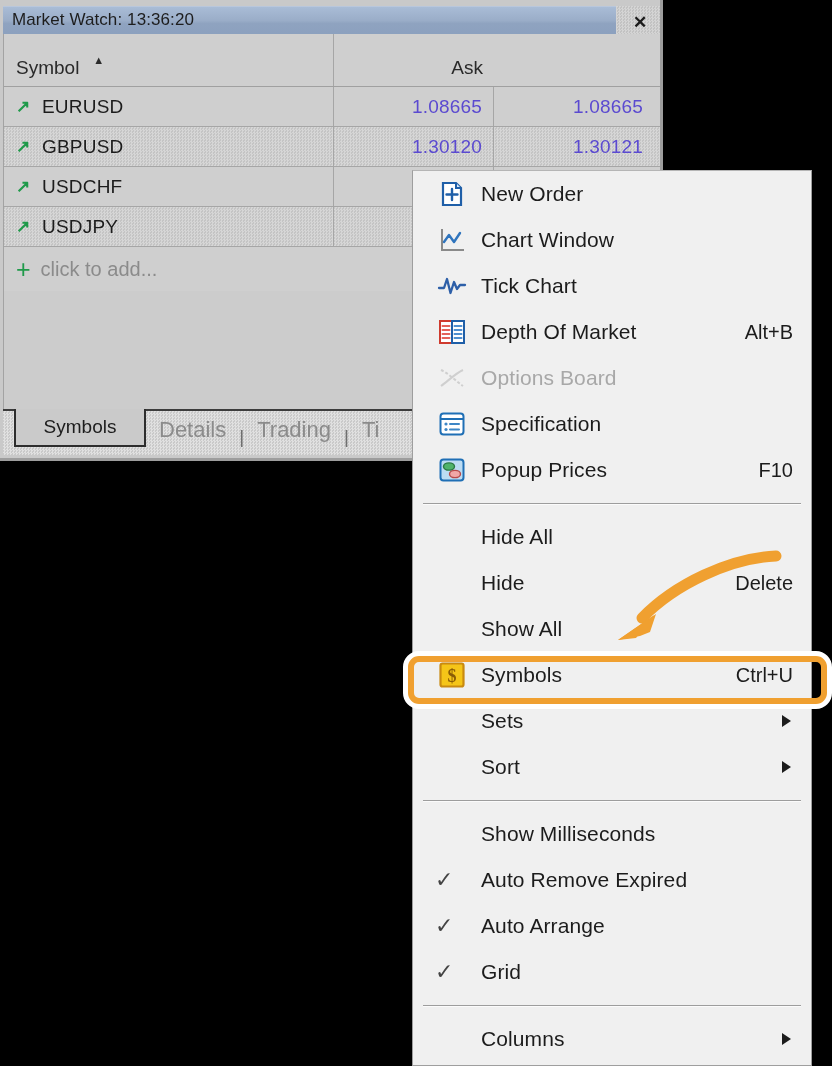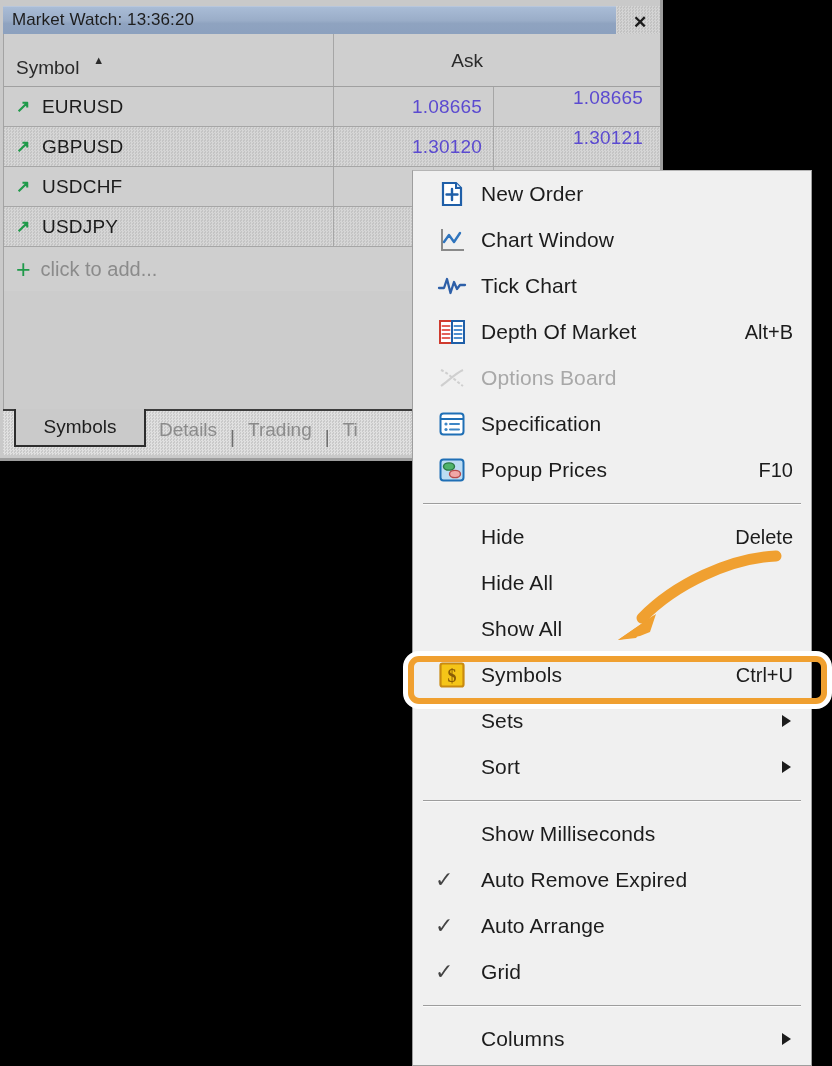--- a/index.html
+++ b/index.html
@@ -64,21 +64,21 @@
   }
   .mw-row.alt { background: #c4c4c4;
     background-image: repeating-conic-gradient(rgba(255,255,255,.30) 0% 25%, rgba(0,0,0,0) 0% 50%);
     background-size: 3px 3px;
   }
   .mw-row.plain { background: #cfcfcf; }
   .cell-sym { width: 330px; height: 100%; display: flex; align-items: center;
               padding-left: 12px; border-right: 1px solid #a6a6a6; }
   .cell-bid { width: 160px; height: 100%; display: flex; align-items: center;
               justify-content: flex-end; padding-right: 11px; border-right: 1px solid #a6a6a6; }
-  .cell-ask { width: 160px; height: 100%; display: flex; align-items: flex-start;
+  .cell-ask { width: 160px; height: 100%; display: flex; align-items: center;
               justify-content: flex-end; padding-right: 11px; }
   .hdr-txt { font-size: 19px; color: #2a2a2a; margin-top: 16px; }
   .sym-txt { font-size: 19px; color: #1c1c1c; letter-spacing: .2px; }
   .price-txt { font-size: 19px; color: #5b4ad0; letter-spacing: .2px; }
   .sort-arrow { margin-left: 14px; font-size: 11px; color: #2b2b2b; line-height: 1; }
   .up-arrow {
     display:inline-block; width: 18px; margin-right: 8px;
     color: #1f9a4a; font-size: 17px; line-height: 1; font-weight: 700;
   }
   .addrow { height: 44px; display:flex; align-items:center; padding-left: 12px; background:#cfcfcf; }
@@ -100,21 +100,21 @@
     height: 38px; min-width: 132px; padding: 0 16px;
     background: #cacaca;
     border: 2px solid #2d2d2d; border-top: none;
     display: flex; align-items: center; justify-content: center;
     font-size: 19px; color: #1d1d1d;
     margin-top: -2px;
     cursor: pointer;
   }
   .tab-inactive {
     height: 38px; padding: 0 13px; display:flex; align-items:center;
-    font-size: 19px; color: #8b8b8b; cursor: pointer;
+    font-size: 22px; color: #8b8b8b; cursor: pointer;
   }
   .tab-sep { color: #6f6f6f; font-size: 19px; align-self: center; margin-top: 8px; }
 
   
   #ctx-menu {
     position: absolute; left: 412px; top: 170px; width: 400px; height: 896px;
     background: #f0f0f0;
     border: 1px solid #9e9e9e;
     border-top: 1px solid #b5b5b5;
   }
@@ -345,27 +345,27 @@
         </svg>
       </span>
       <span class="mi-label">Popup Prices</span>
       <span class="mi-accel">F10</span>
     </div>
 
     <div class="menu-sep"></div>
 
     <div class="menu-item">
       <span class="mi-icon"></span>
+      <span class="mi-label">Hide All</span>
+    </div>
+
+    <div class="menu-item">
+      <span class="mi-icon"></span>
       <span class="mi-label">Hide</span>
       <span class="mi-accel">Delete</span>
-    </div>
-
-    <div class="menu-item">
-      <span class="mi-icon"></span>
-      <span class="mi-label">Hide All</span>
     </div>
 
     <div class="menu-item">
       <span class="mi-icon"></span>
       <span class="mi-label">Show All</span>
     </div>
 
     <div class="menu-item">
       <span class="mi-icon">
         <svg width="28" height="28" viewBox="0 0 28 28">

